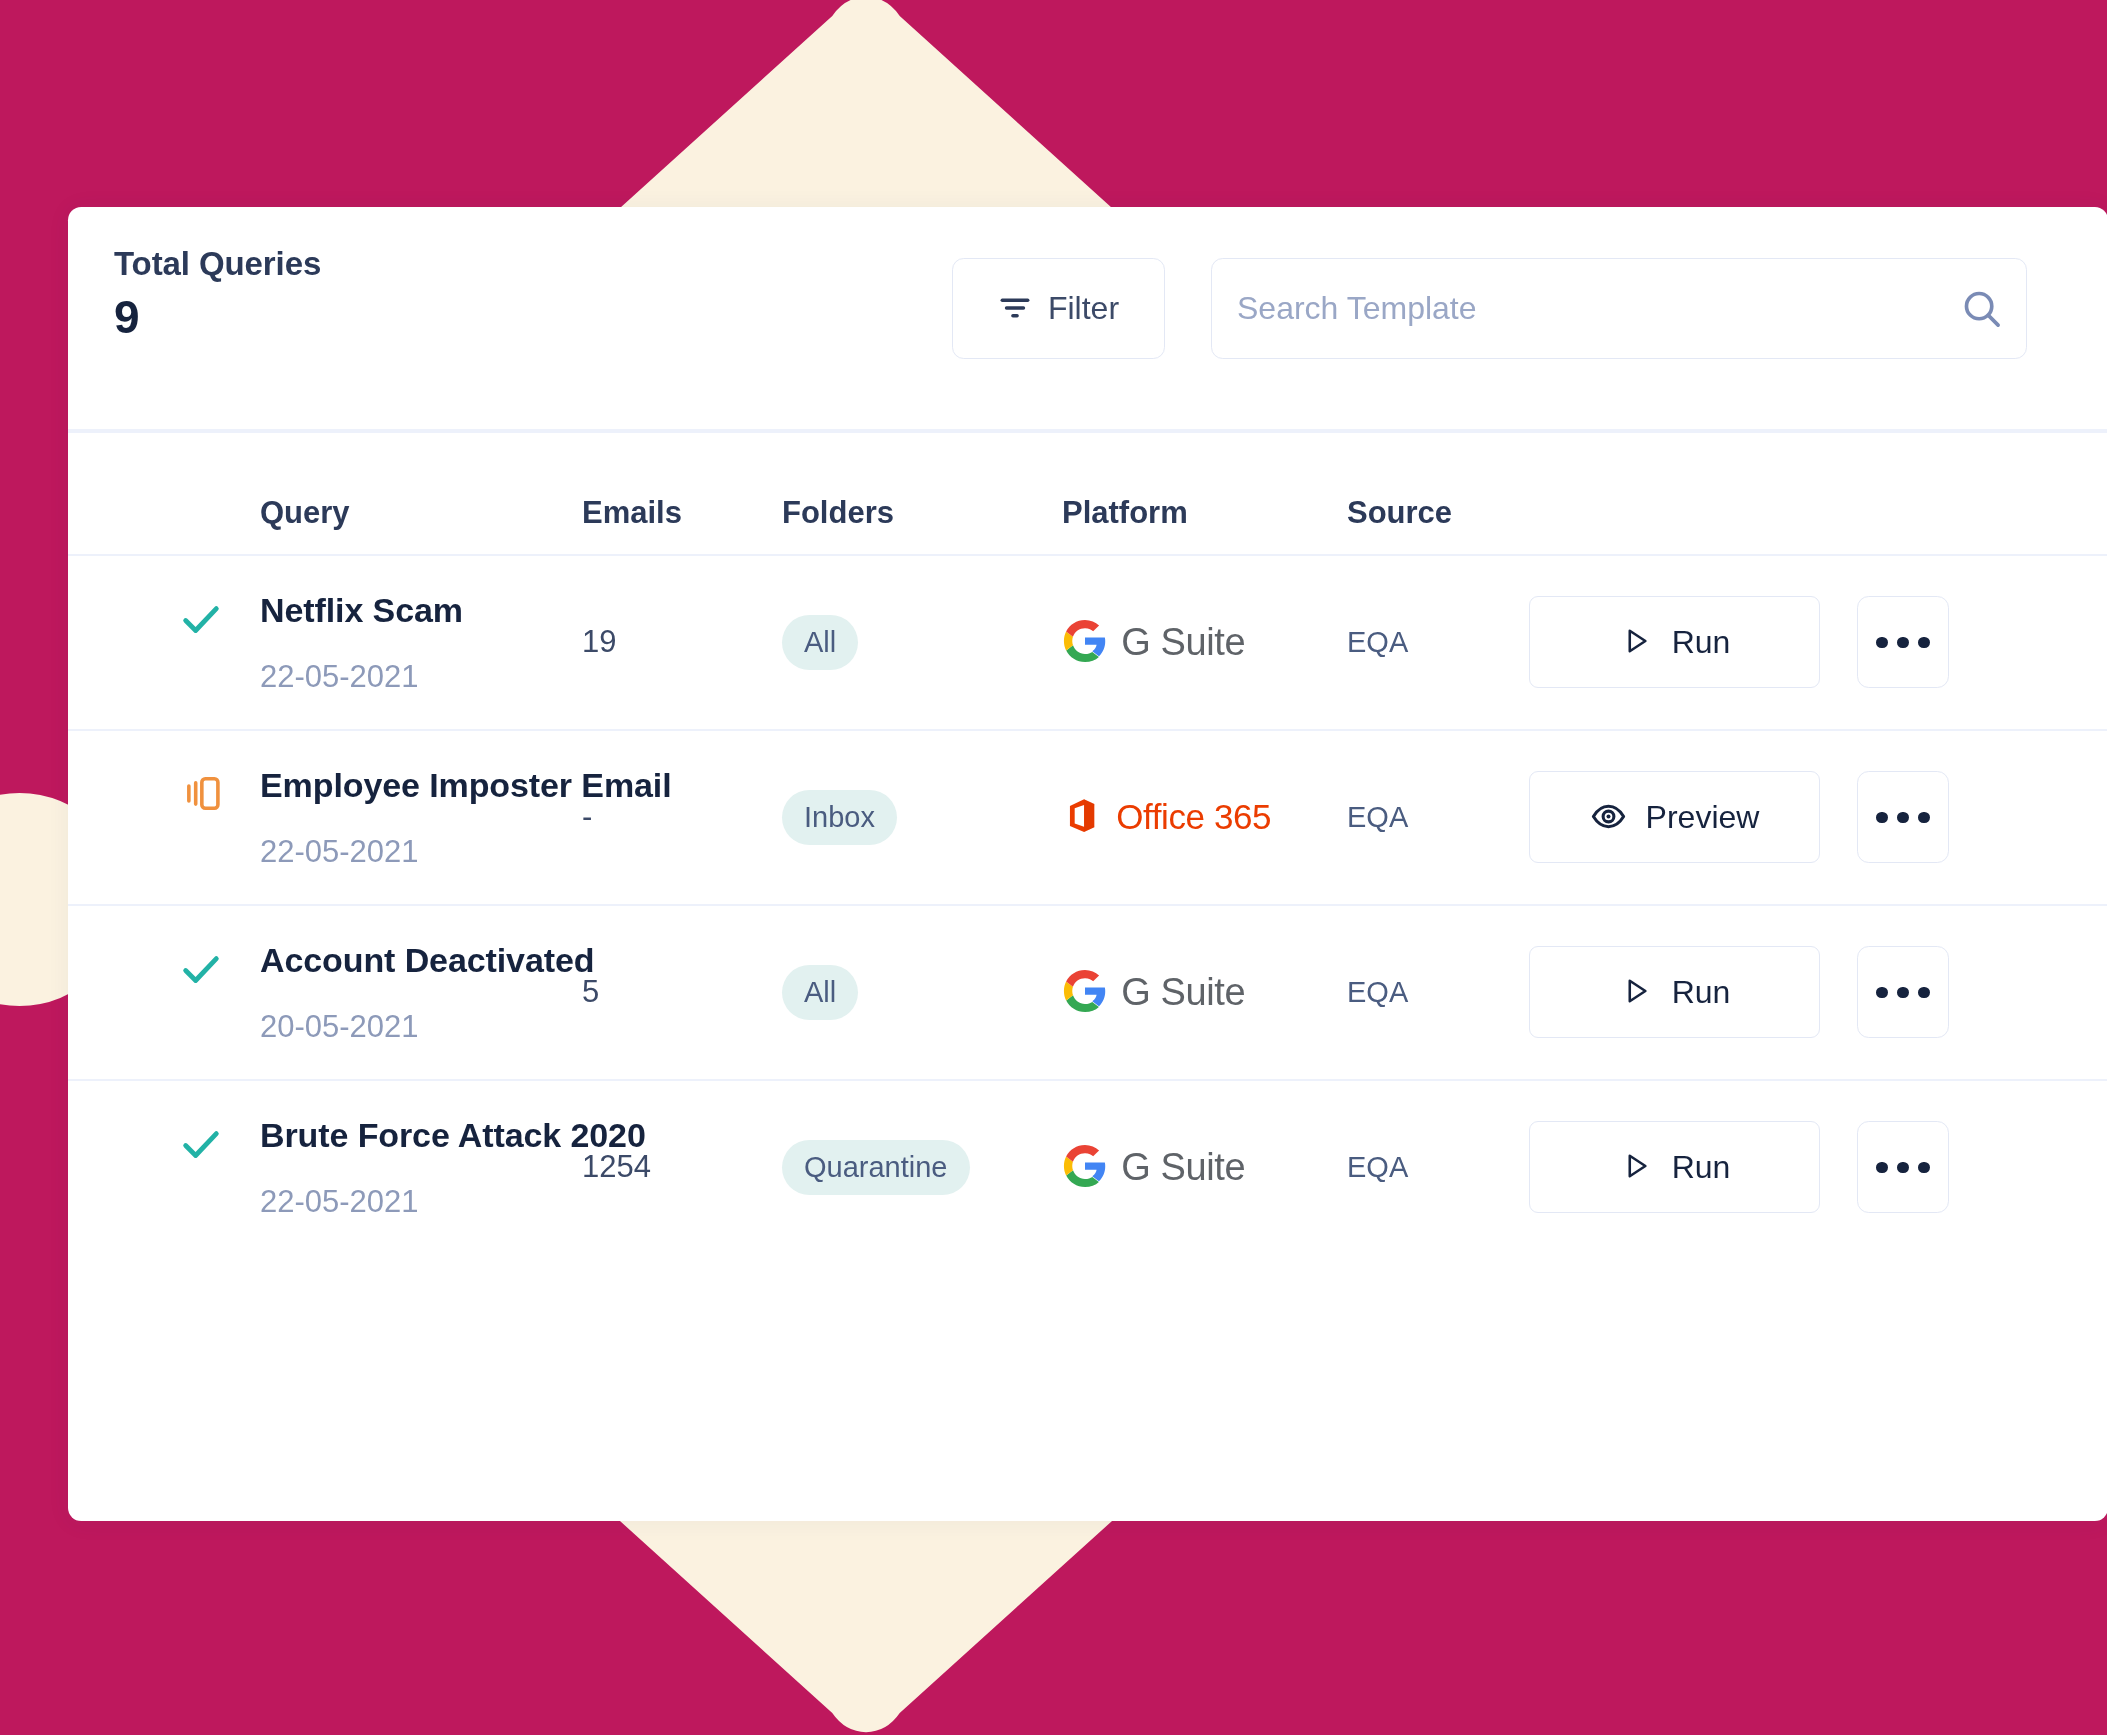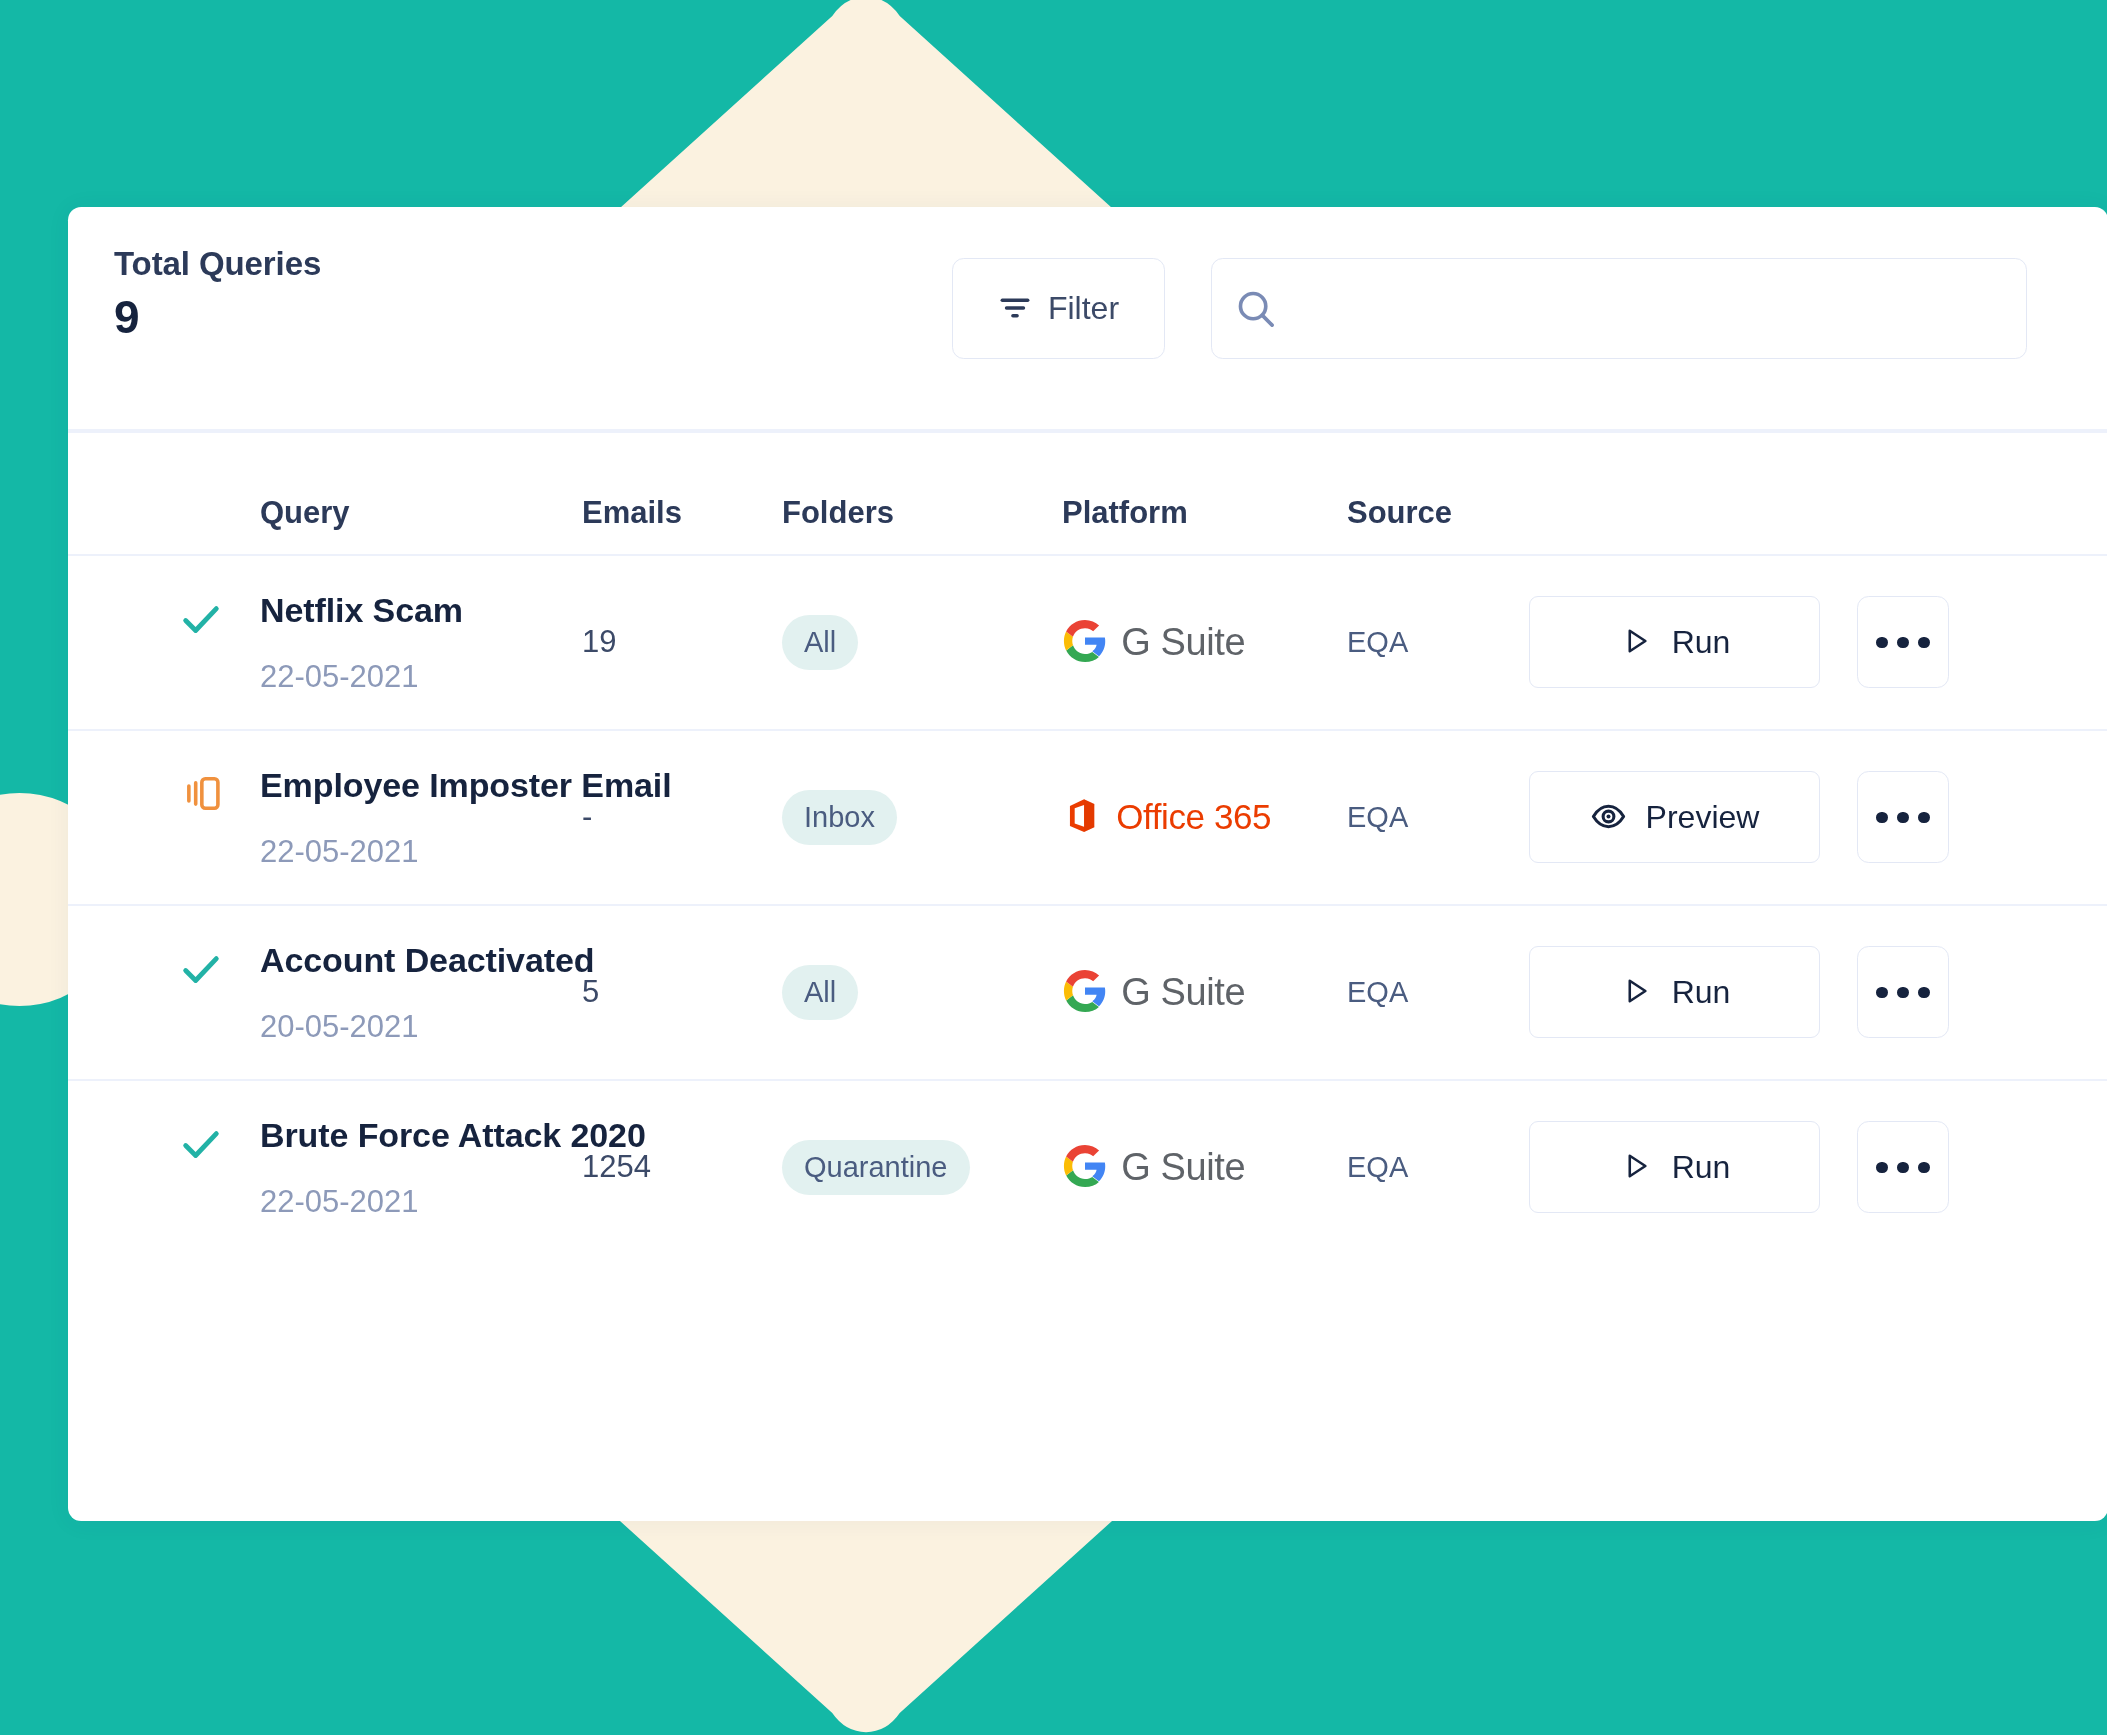--- a/index.html
+++ b/index.html
@@ -9,21 +9,21 @@
     height: 1735px;
     background: #ffffff;
     font-family: "Liberation Sans", sans-serif;
     overflow: hidden;
   }
 
   #stage {
     position: relative;
     width: 2108px;
     height: 1735px;
-    background: #14b8a6;
+    background: #be185d;
     overflow: hidden;
   }
 
   
   .deco { position: absolute; pointer-events: none; }
 
   .deco-triangle-top {
     left: 609px;
     top: -8.8px;
     width: 514px;
@@ -314,20 +314,21 @@
             <svg width="34" height="34" viewBox="0 0 24 24" fill="none" aria-hidden="true">
               <path d="M3 6.5h18" stroke="#2C3A59" stroke-width="2.4" stroke-linecap="round"></path>
               <path d="M6 12h12" stroke="#2C3A59" stroke-width="2.4" stroke-linecap="round"></path>
               <path d="M10.5 17.5h3" stroke="#2C3A59" stroke-width="2.4" stroke-linecap="round"></path>
             </svg>
           </span>
           <span class="label">Filter</span>
         </div>
 
         <div class="search-box">
+          <input type="text" placeholder="Search Template" style="">
           <span class="search-icon-wrap">
             <svg width="46" height="46" viewBox="0 0 24 24" fill="none" aria-hidden="true">
               <circle cx="10.5" cy="10.5" r="6.6" stroke="#7A8BB5" stroke-width="1.9"></circle>
               <path d="M15.6 15.6 L20.4 20.4" stroke="#7A8BB5" stroke-width="1.9" stroke-linecap="round"></path>
             </svg>
           </span>
         </div>
 
       </div>
 

